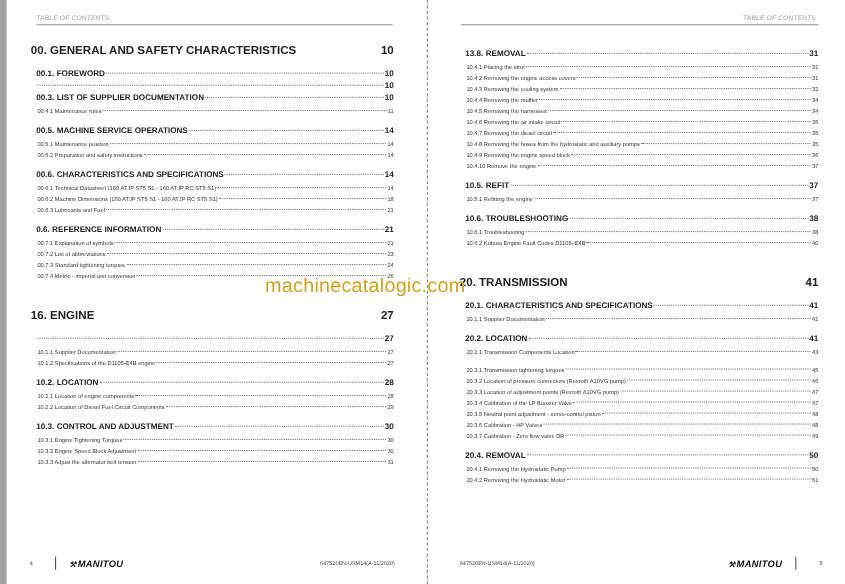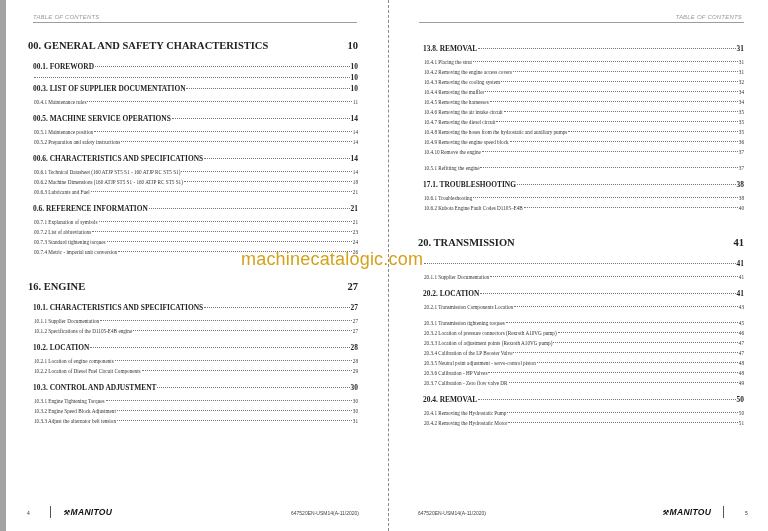--- a/index.html
+++ b/index.html
@@ -28,21 +28,21 @@
     }
     .header-rule {
       position: absolute; top: 22px; height: 0;
       border-top: 1px solid #9d9d9d;
     }
     .page-left .header { left: 27px; }
     .page-left .header-rule { left: 27px; width: 324px; }
     .page-right .header { right: 26px; }
     .page-right .header-rule { left: 30px; width: 325px; }
 
-    .toc { position: absolute; font-family: Liberation Serif, serif; }
+    .toc { position: absolute; }
     .page-left .toc { left: 22px; top: 40px; width: 330px; }
     .page-right .toc { left: 29px; top: 43px; width: 326px; }
 
     .chapter {
       display: flex; justify-content: space-between; align-items: baseline;
       font-weight: bold; font-size: 10.5px; color: #222;
       margin: 0 0 7px 0; height: 14px;
     }
     .chapter.spaced { margin-top: 24px; text-align: right; }
 
@@ -195,21 +195,20 @@
       <span class="leader"></span>
       <span class="pg">26</span>
     </div>
 
     <div class="chapter spaced">
       <span class="label">16. ENGINE</span>
       <span class="pg">27</span>
     </div>
 
     <div class="section">
-      <span class="label">10.1. CHARACTERISTICS AND SPECIFICATIONS</span>
       <span class="leader"></span>
       <span class="pg">27</span>
     </div>
     <div class="sub first">
       <span class="label">10.1.1 Supplier Documentation</span>
       <span class="leader"></span>
       <span class="pg">27</span>
     </div>
     <div class="sub group-end">
       <span class="label">10.1.2 Specifications of the D1105-E4B engine</span>
@@ -318,48 +317,54 @@
       <span class="label">10.4.9 Removing the engine speed block</span>
       <span class="leader"></span>
       <span class="pg">36</span>
     </div>
     <div class="sub group-end">
       <span class="label">10.4.10 Remove the engine</span>
       <span class="leader"></span>
       <span class="pg">37</span>
     </div>
 
+    <div class="section spaced">
+      <span class="label">10.5. REFIT</span>
+      <span class="leader"></span>
+      <span class="pg">37</span>
+    </div>
     <div class="sub first group-end">
       <span class="label">10.5.1 Refitting the engine</span>
       <span class="leader"></span>
       <span class="pg">37</span>
     </div>
 
     <div class="section spaced">
-      <span class="label">17.1. TROUBLESHOOTING</span>
+      <span class="label">10.6. TROUBLESHOOTING</span>
       <span class="leader"></span>
       <span class="pg">38</span>
     </div>
     <div class="sub first">
       <span class="label">10.6.1 Troubleshooting</span>
       <span class="leader"></span>
       <span class="pg">38</span>
     </div>
     <div class="sub group-end">
       <span class="label">10.6.2 Kubota Engine Fault Codes D1105–E4B</span>
       <span class="leader"></span>
       <span class="pg">40</span>
     </div>
 
     <div class="chapter spaced">
       <span class="label">20. TRANSMISSION</span>
       <span class="pg">41</span>
     </div>
 
     <div class="section">
+      <span class="label">20.1. CHARACTERISTICS AND SPECIFICATIONS</span>
       <span class="leader"></span>
       <span class="pg">41</span>
     </div>
     <div class="sub first group-end">
       <span class="label">20.1.1 Supplier Documentation</span>
       <span class="leader"></span>
       <span class="pg">41</span>
     </div>
 
     <div class="section spaced">

